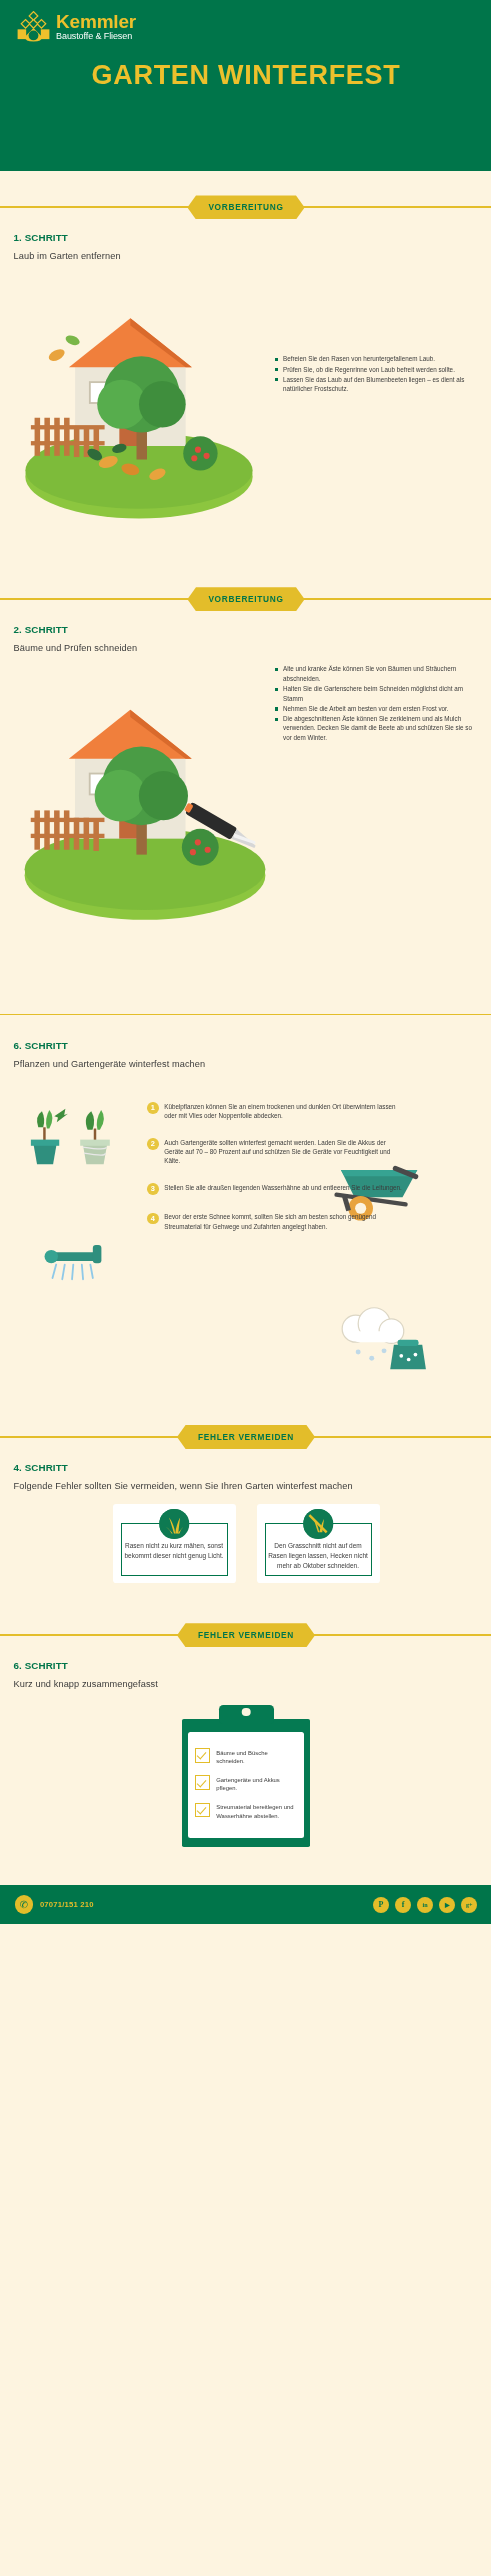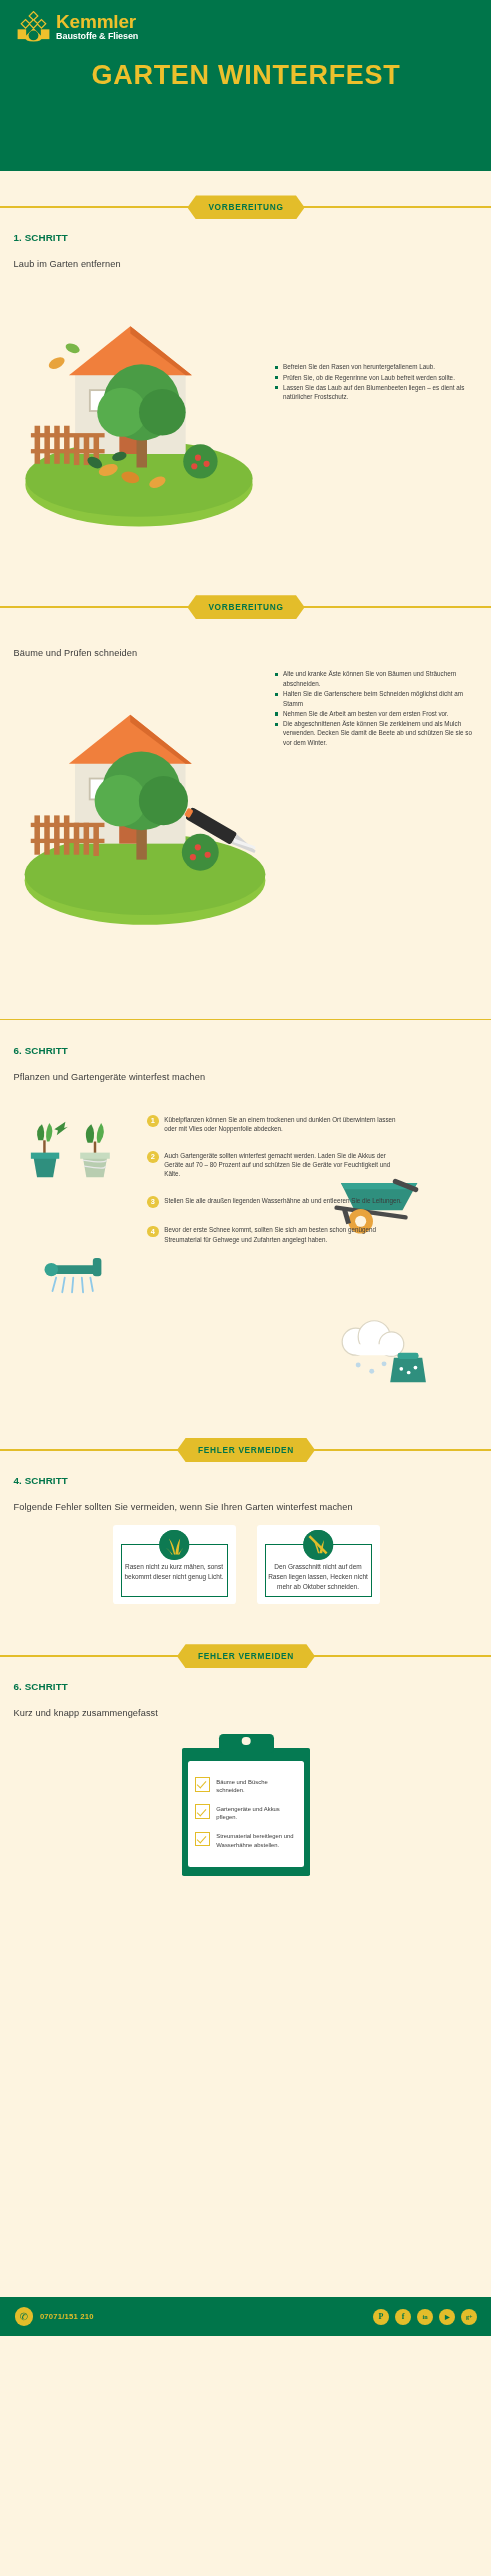--- a/index.html
+++ b/index.html
@@ -5,21 +5,21 @@
 <style>
   * { box-sizing: border-box; margin: 0; padding: 0; }
   html, body {
     width: 492px;
     background: #fdf4e0;
     font-family: "Liberation Sans", sans-serif;
   }
   .page {
     position: relative;
     width: 492px;
-    height: 2336px;
+    height: 1924px;
     background: #fdf4e0;
     overflow: hidden;
   }
 
   
   .header {
     position: relative;
     width: 492px;
     height: 171px;
     background: #00754a;
@@ -37,24 +37,23 @@
   .logo-name {
     color: #edc02c;
     font-size: 19px;
     font-weight: bold;
     line-height: 1.0;
     letter-spacing: -0.2px;
   }
   .logo-sub {
     color: #ffffff;
     font-size: 9px;
-    font-weight: bold;
+    font-weight: normal;
     line-height: 1.25;
     letter-spacing: -0.1px;
-    text-align: right;
   }
   .hero-title {
     position: absolute;
     left: 0;
     top: 59px;
     width: 492px;
     text-align: center;
     color: #edc02c;
     font-size: 27px;
     font-weight: bold;
@@ -98,21 +97,21 @@
   .step-no {
     color: #00754a;
     font-size: 9.8px;
     font-weight: bold;
     letter-spacing: 0.1px;
     font-family: "Liberation Sans Narrow", "Liberation Sans", sans-serif;
   }
   .step-title {
     color: #3b3b3b;
     font-size: 9.2px;
-    margin-top: 16px;
+    margin-top: 8px;
     letter-spacing: 0.1px;
   }
 
   
   .sec-body { position: relative; width: 492px; }
   .bullets {
     position: absolute;
     font-size: 6.3px;
     color: #3b3b3b;
     line-height: 1.52;
@@ -370,20 +369,21 @@
       <li>Lassen Sie das Laub auf den Blumenbeeten liegen – es dient als natürlicher Frostschutz.</li>
     </ul>
   </div>
 
   <div class="divider" style="margin-top:29.5px;">
     <div class="rule"></div>
     <div class="badge">VORBEREITUNG</div>
   </div>
 
   <div class="step-head">
+    <div class="step-no">2. SCHRITT</div>
     <div class="step-title">Bäume und Prüfen schneiden</div>
   </div>
 
   <div class="sec-body" style="height:320px;">
     <svg class="illus" style="left:16px; top:6.1px;" width="258" height="277" viewBox="0 0 420 450">
       <ellipse cx="210" cy="352" rx="196" ry="72" fill="#8cc63f"></ellipse>
       <ellipse cx="210" cy="342" rx="196" ry="66" fill="#7dbb3a"></ellipse>
       <rect x="96" y="160" width="180" height="132" fill="#ece7d8"></rect>
       <polygon points="86,162 186,82 286,162" fill="#f07f3c"></polygon>
       <polygon points="186,82 286,162 276,162 186,94" fill="#d96a2c"></polygon>

